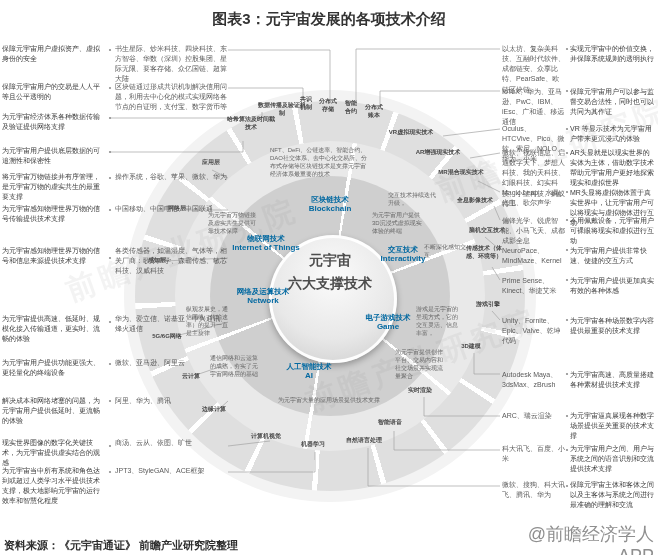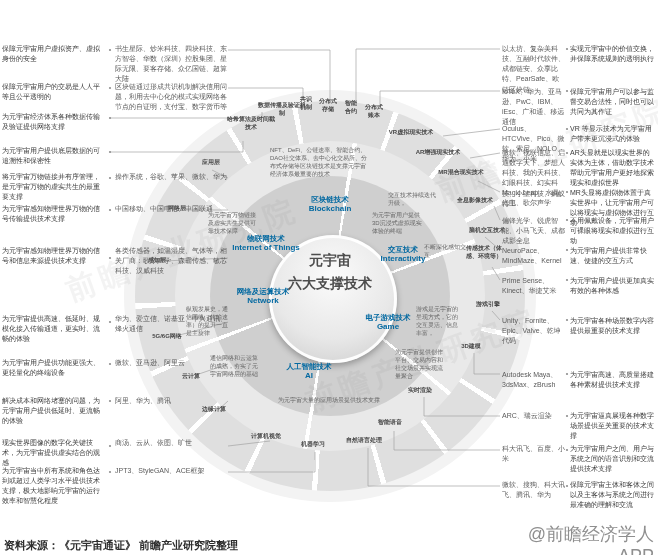--- a/index.html
+++ b/index.html
@@ -39,20 +39,21 @@
           color:#8f8f8f;z-index:9;}
   .wm{position:absolute;font-size:30px;font-weight:bold;letter-spacing:5px;color:rgba(140,140,140,.10);
       transform:rotate(-20deg);z-index:10;white-space:nowrap;pointer-events:none;}
   svg.lines{position:absolute;left:0;top:0;z-index:6;pointer-events:none;}
 </style>
 </head>
 <body>
 
 <div class="canvas">
 
+  <div class="title">图表3：元宇宙发展的各项技术介绍</div>
 
   <div class="circle c-halo"></div>
   <div class="circle c-outer"></div>
   <div class="circle c-mid"></div>
   <div class="circle c-inner"></div>
   <div class="circle c-center"></div>
 
   <svg class="lines" width="658" height="555">
     <g stroke="#a3a3a3" stroke-width="0.7" fill="none">
       <polyline points="228,50 330,50 330,101"></polyline>

